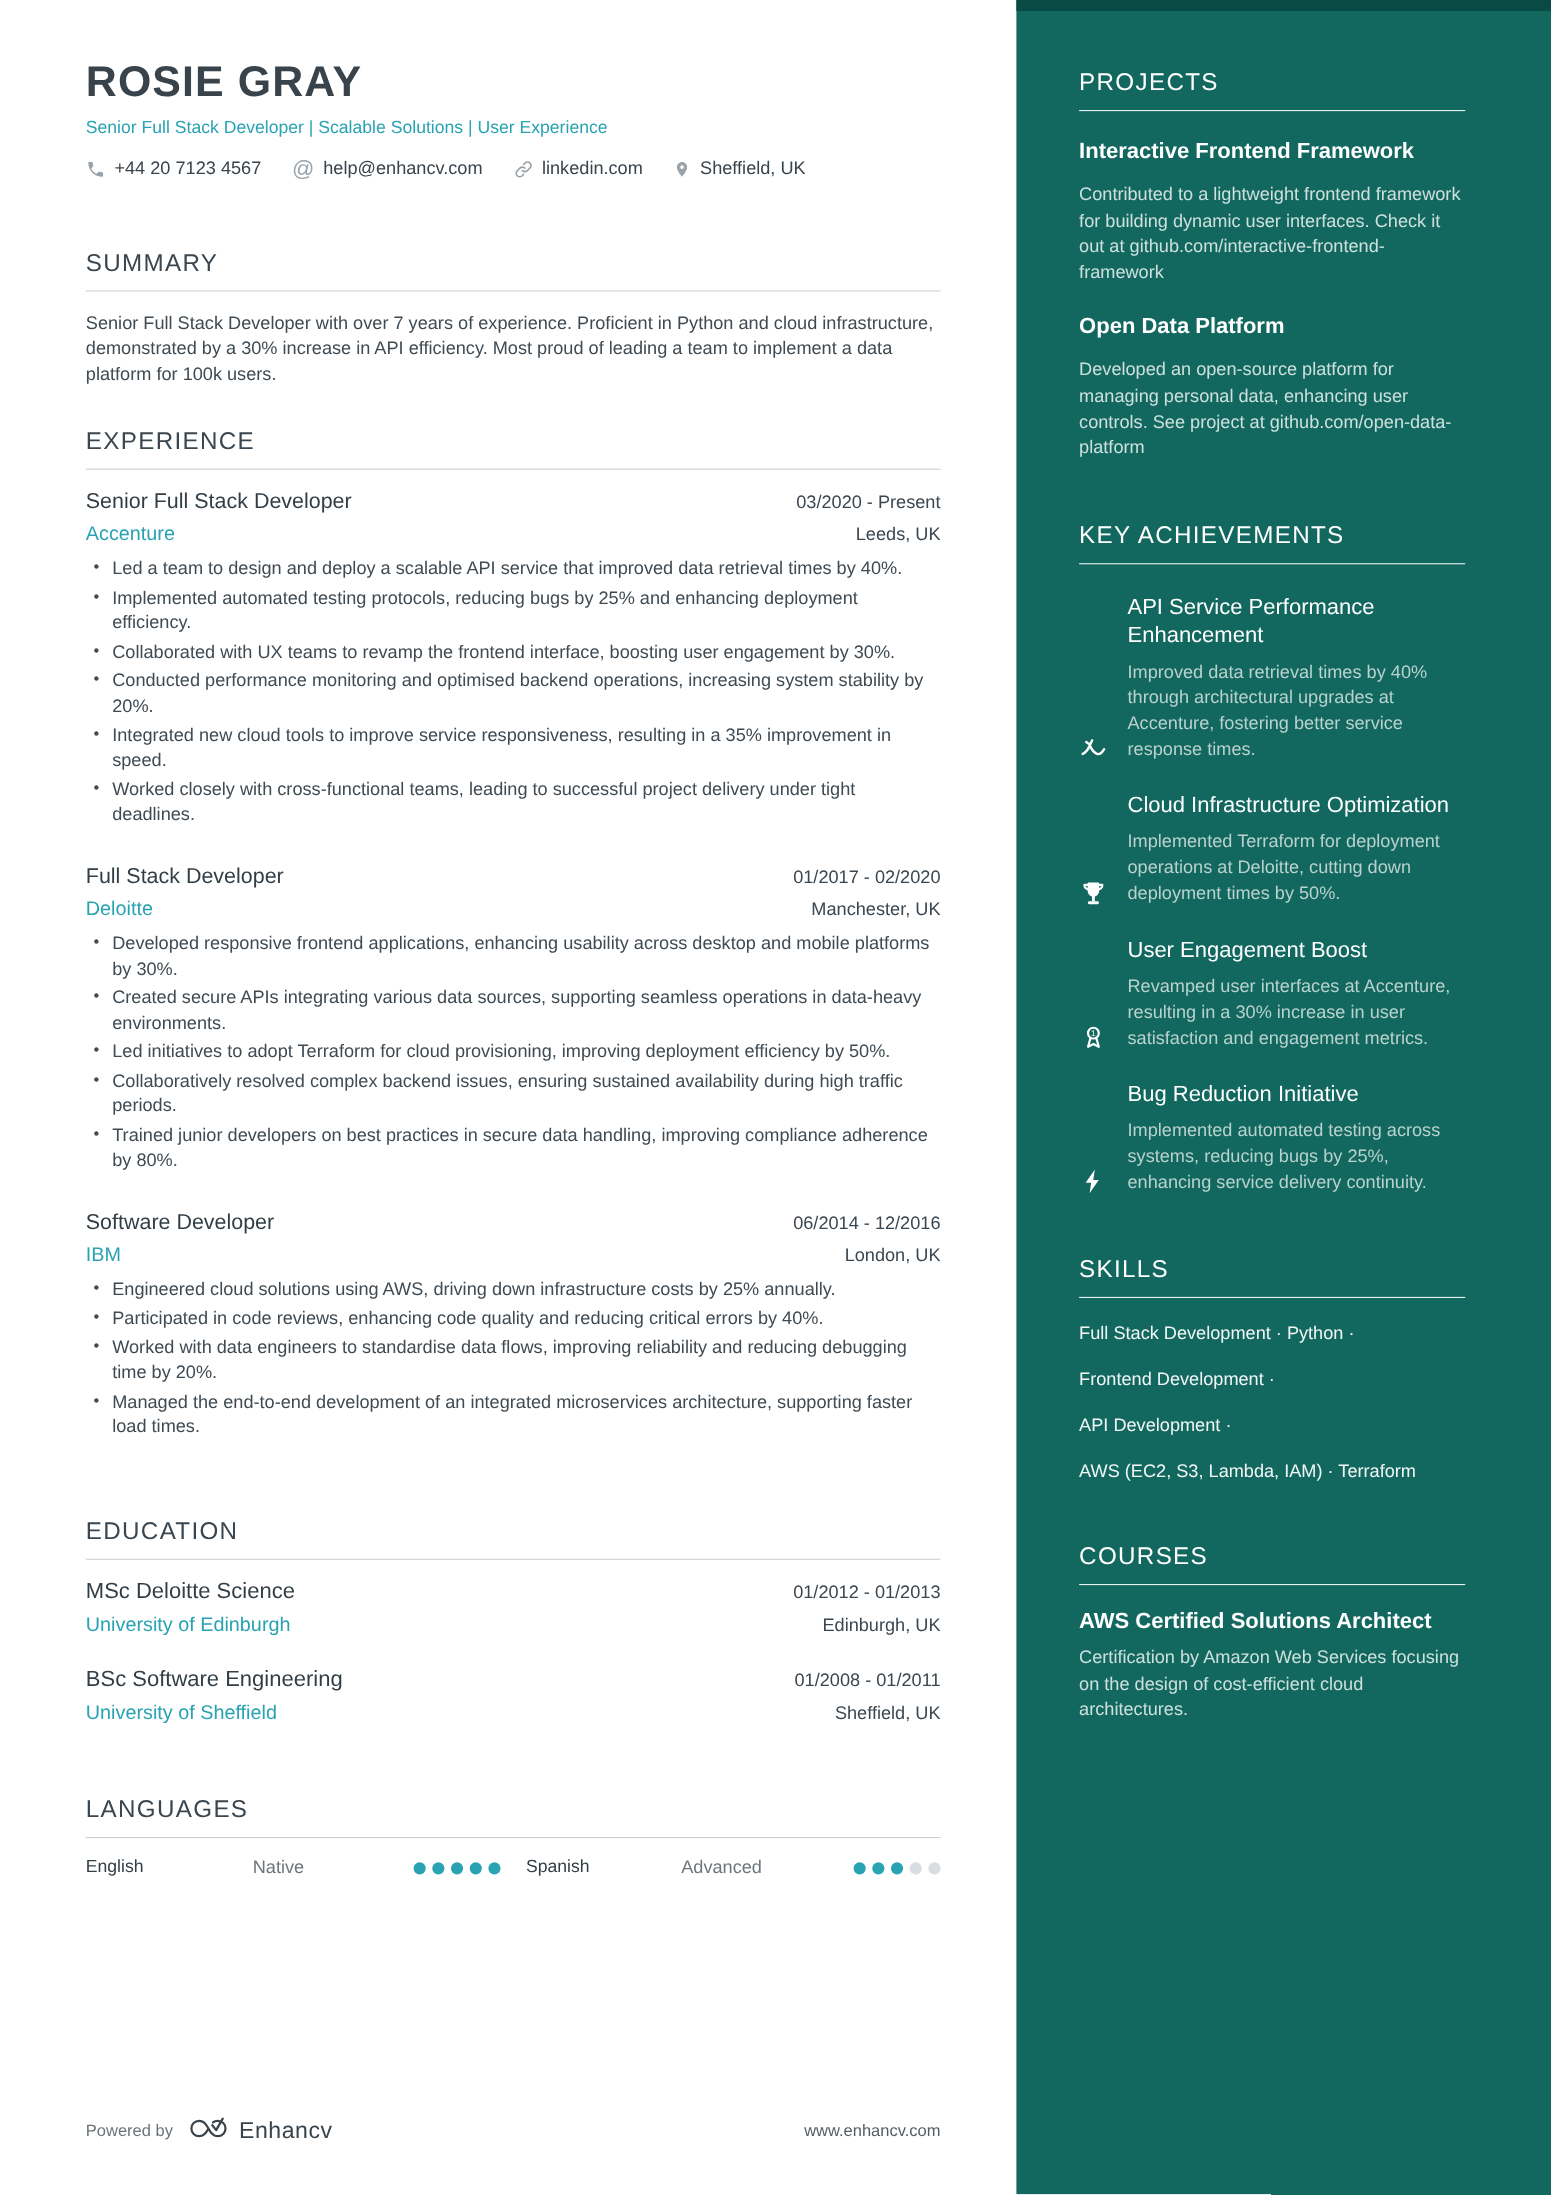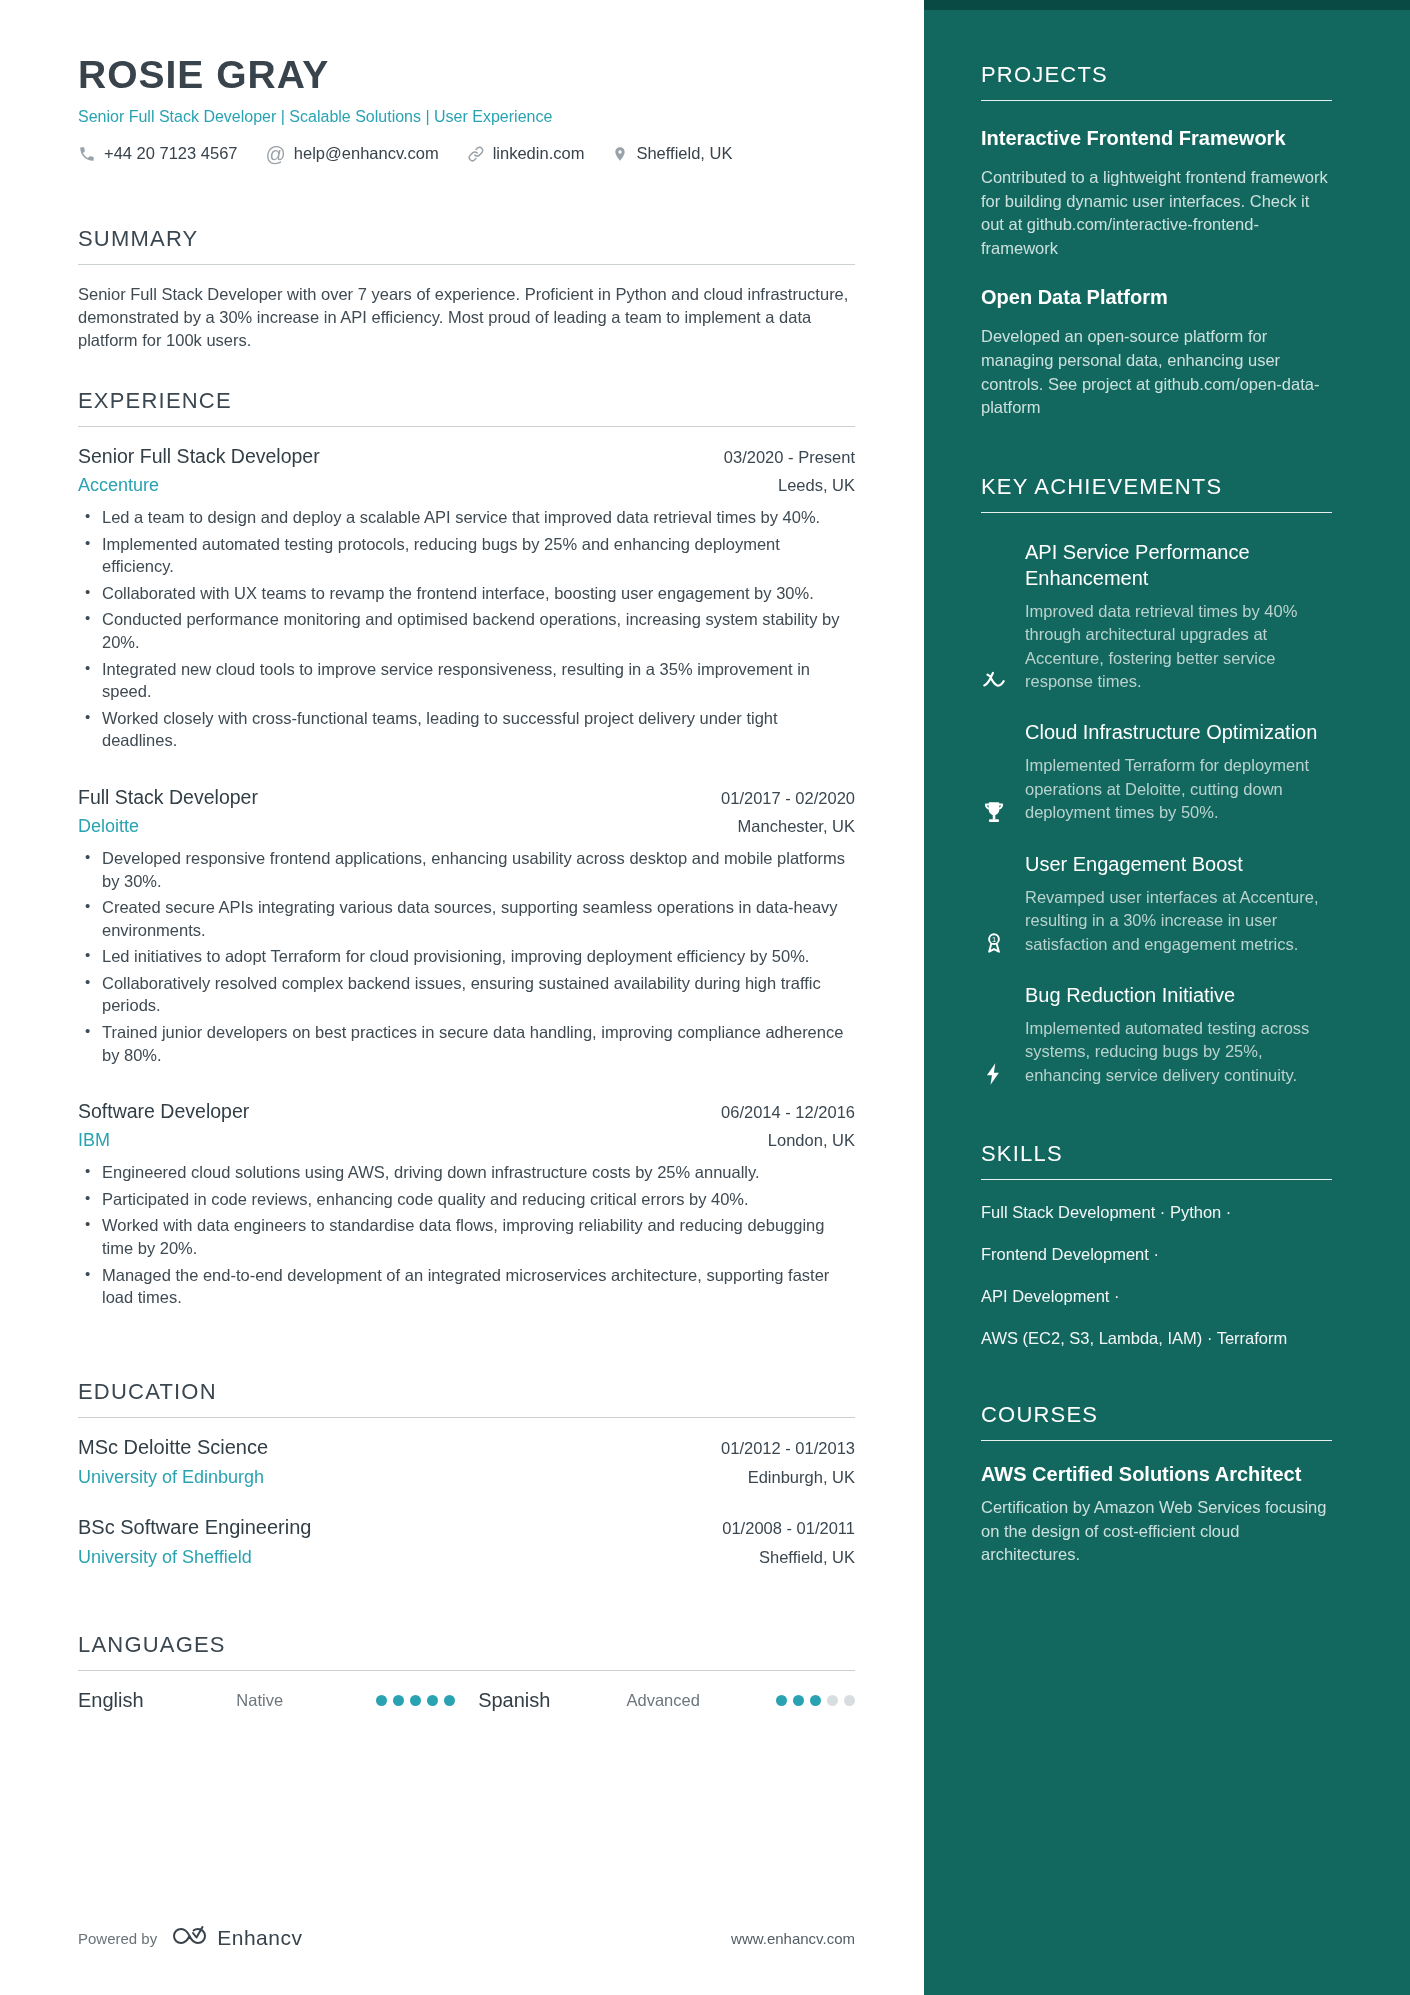--- a/index.html
+++ b/index.html
@@ -58,21 +58,21 @@
   .edu-entry{margin-bottom:28px;}
   .edu-row{display:flex;justify-content:space-between;align-items:baseline;}
   .edu-degree{font-size:20px;color:#323e46;font-weight:400;}
   .edu-dates{font-size:16.5px;color:#3b4750;}
   .edu-row2{display:flex;justify-content:space-between;align-items:baseline;margin-top:8px;}
   .edu-school{font-size:18px;color:#29a3b2;font-weight:500;}
   .edu-location{font-size:16.5px;color:#3b4750;}
 
   .lang-row{display:flex;justify-content:space-between;margin-top:4px;}
   .lang-group{display:flex;align-items:center;justify-content:space-between;width:48.5%;}
-  .lang-name{font-size:20px;color:#323e46;font-weight:500;}
+  .lang-name{font-size:16px;color:#323e46;font-weight:500;}
   .lang-level{font-size:16.5px;color:#6d767c;}
   .lang-dots{display:flex;gap:6px;}
   .dot{width:11px;height:11px;border-radius:50%;display:inline-block;}
   .dot-filled{background:#29a3b2;}
   .dot-empty{background:#d8dde0;}
 
   .footer{margin-top:auto;display:flex;align-items:center;justify-content:space-between;}
   .footer-left{display:flex;align-items:center;gap:14px;}
   .powered-by{font-size:15px;color:#6b7378;}
   .brand-wrap{display:flex;align-items:center;gap:8px;color:#39434b;}

